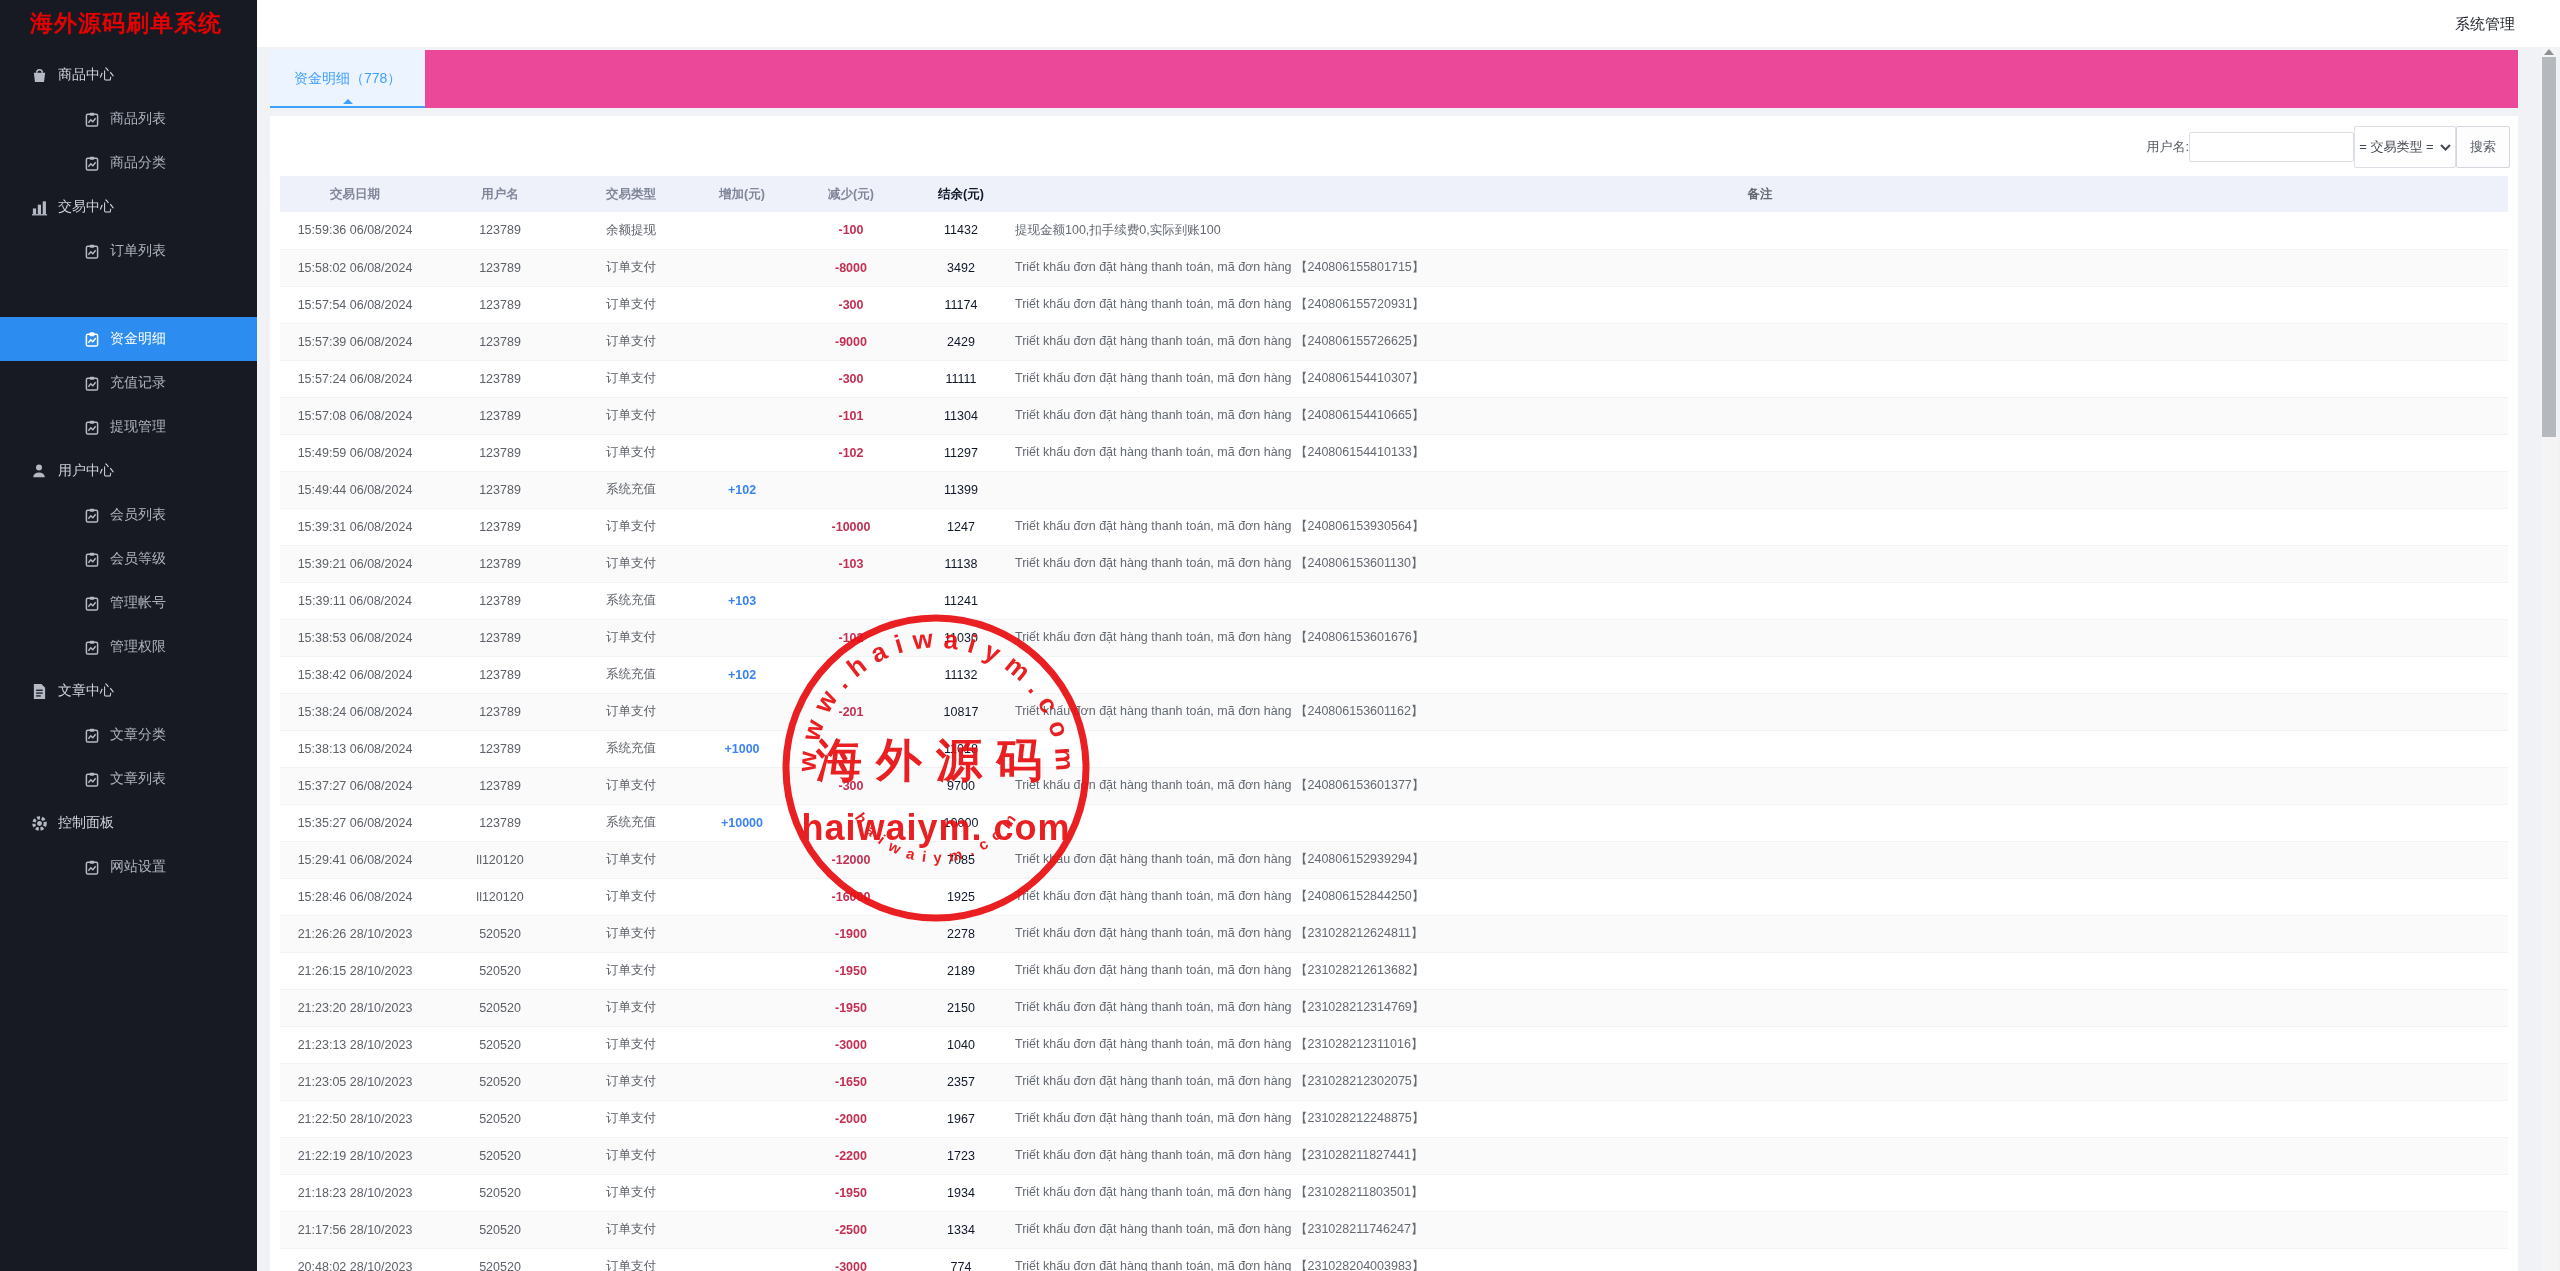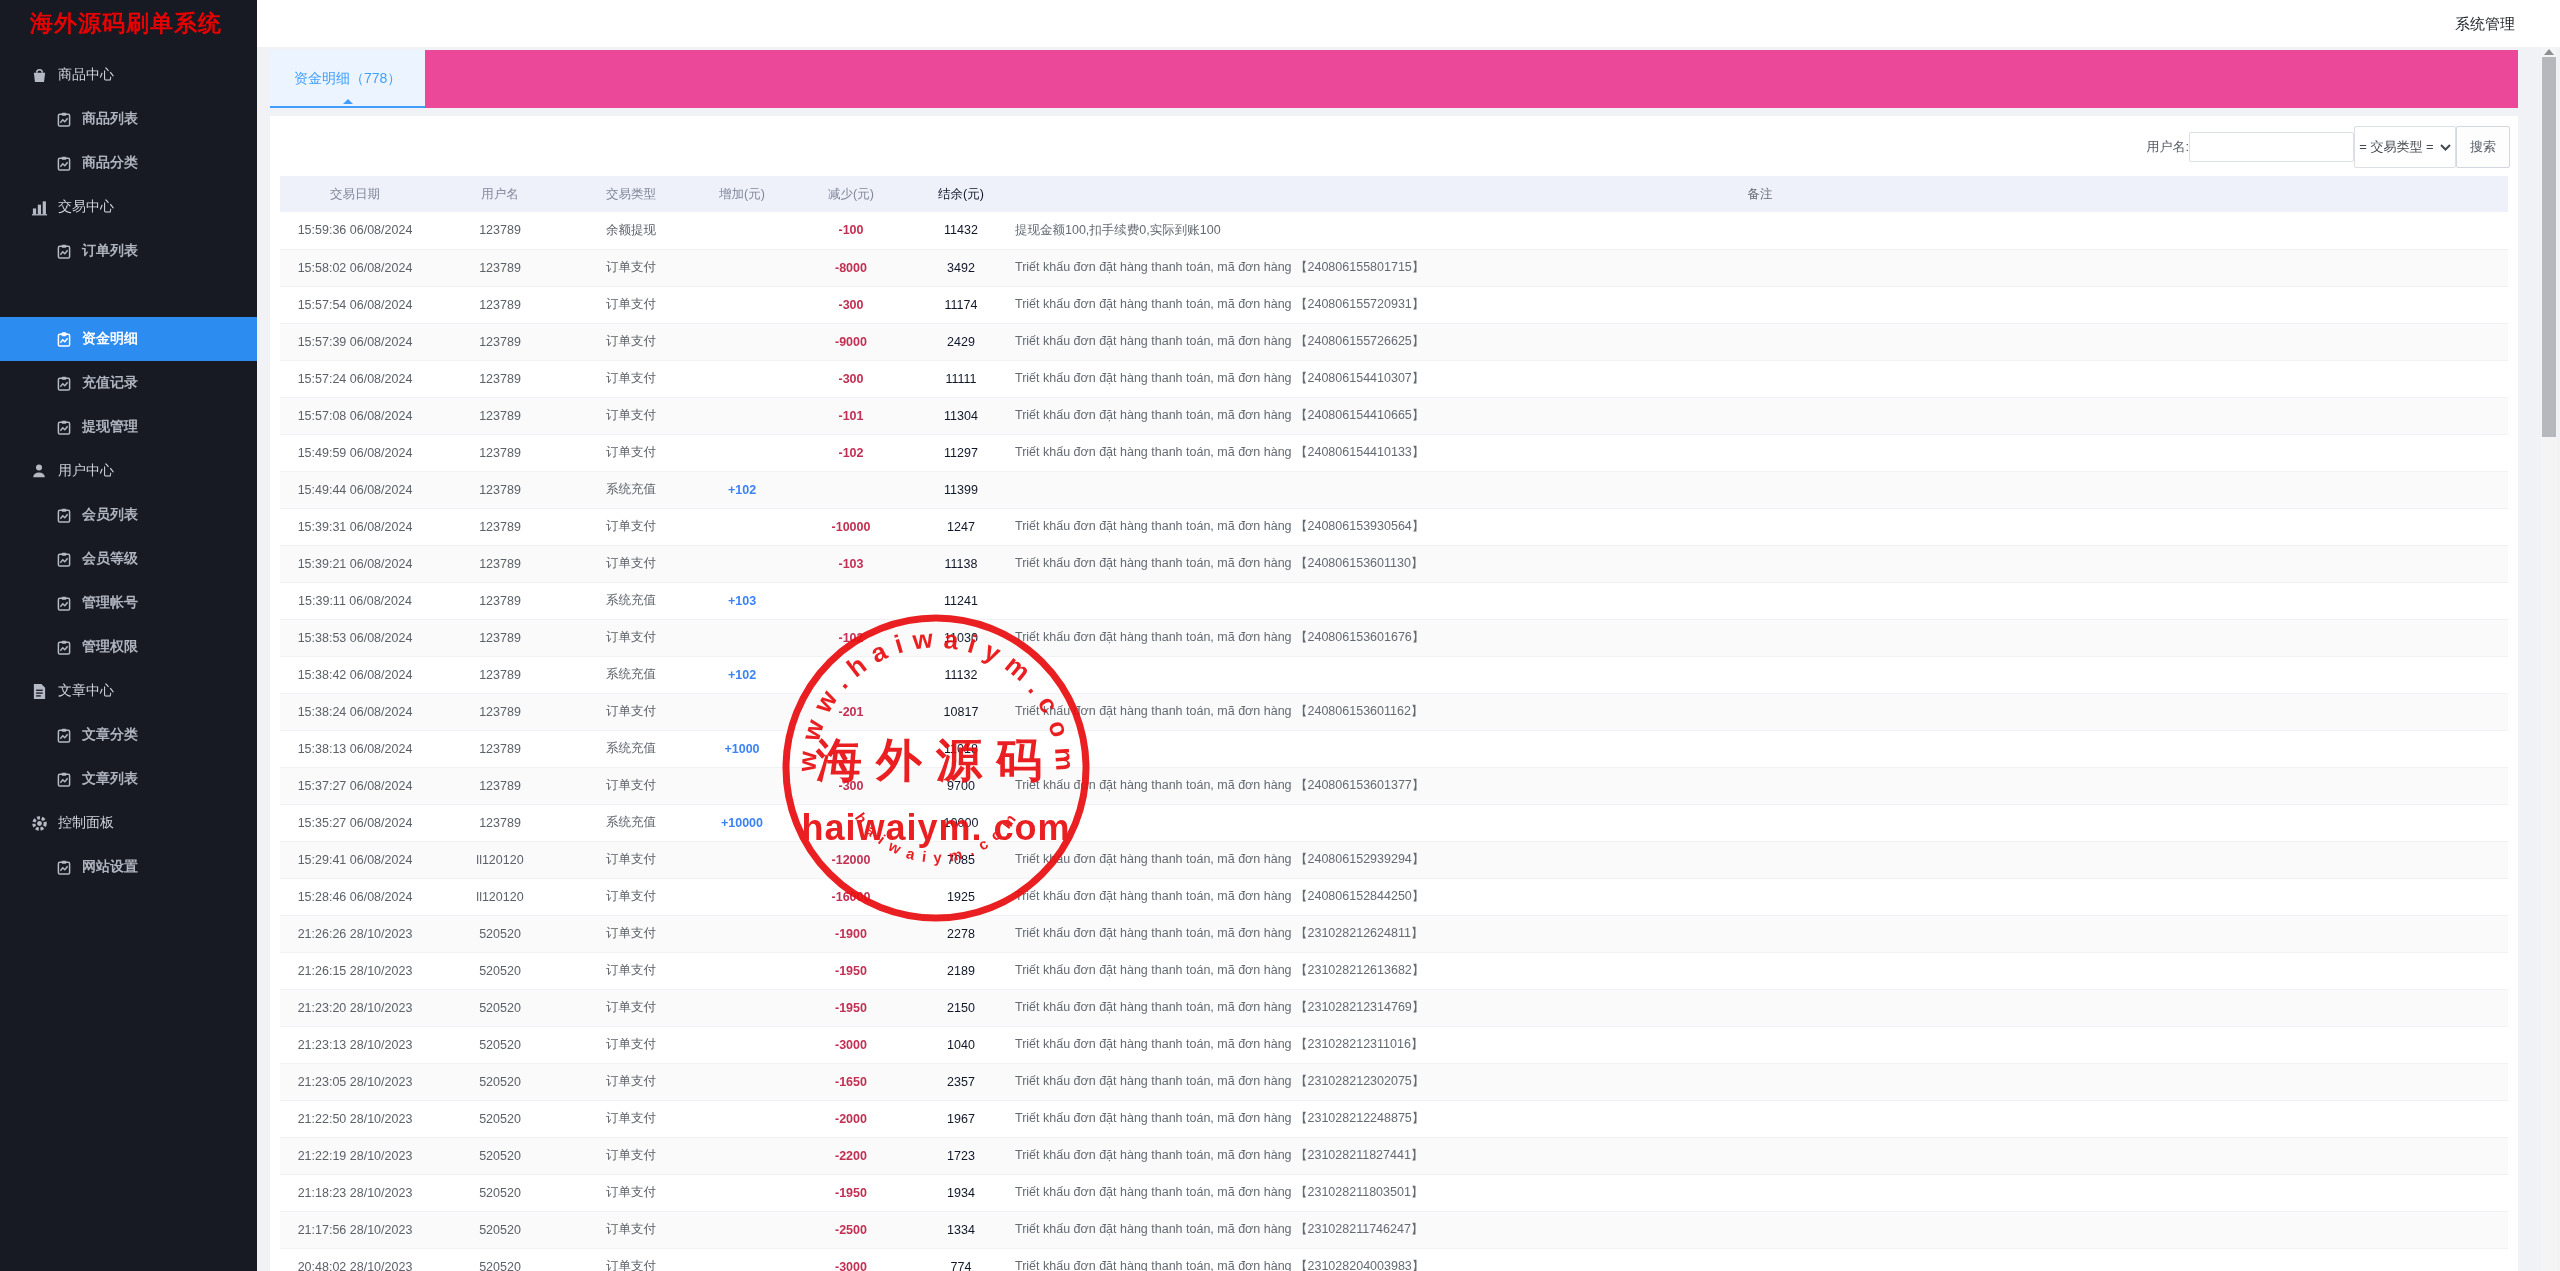--- a/index.html
+++ b/index.html
@@ -9,21 +9,21 @@
   
   .sidebar { position:absolute; left:0; top:0; bottom:0; width:257px;
     background:#171a23; z-index:5; }
   .app-title { height:47px; line-height:47px; padding-left:30px;
     color:#e60000; font-size:23px; font-weight:bold; letter-spacing:1px; white-space:nowrap; }
   .menu { padding-top:6px; }
   .side-item { height:44px; display:flex; align-items:center; cursor:pointer;
     font-size:14px; color:#d0d3da; }
   .side-item .ic { display:inline-flex; width:18px; justify-content:center; margin-right:10px; }
   .side-item.parent { padding-left:30px; }
-  .side-item.child  { padding-left:56px; color:#aeb3bd;font-weight:bold; }
+  .side-item.child  { padding-left:84px; color:#aeb3bd; }
   .side-item.child .ic { width:16px; }
   .side-item.active { background:#2d8cf0; color:#ffffff;margin-top:44px; }
   .side-item.active svg * { stroke:#ffffff !important; fill-opacity:1; }
   .ic svg { display:block; }
 
   
   .top-header { position:absolute; left:257px; right:0; top:0; height:47px;
     background:#ffffff; z-index:4; }
   .sys-admin { position:absolute; right:45px; top:0; height:47px; line-height:47px;
     font-size:15px; color:#24292f; cursor:pointer; }
@@ -50,21 +50,21 @@
     background:#fff; display:flex; align-items:center; justify-content:center; gap:6px;
     font-size:13px; color:#444950; cursor:pointer; }
   .search-btn { width:54px; height:42px; border:1px solid #d4d7dd; border-radius:2px;
     background:#fdfdfd; font-size:13px; color:#555a63; cursor:pointer;
     font-family:"Liberation Sans", sans-serif; }
 
   
   .tbl-wrap { position:absolute; top:60px; left:10px; right:10px; bottom:0; }
   table { width:100%; border-collapse:collapse; table-layout:fixed; }
   thead td { background:#eef1f9; color:#81869a; font-size:12.5px; height:36px;
-    text-align:center; font-weight:normal;margin-left:16px; }
+    text-align:center; font-weight:bold;margin-left:16px; }
   tbody td { height:37px; font-size:12.5px; color:#5c6168; text-align:center;
     border-bottom:1px solid #f1f2f6; white-space:nowrap; overflow:hidden; }
   tbody tr:nth-child(even) td { background:#fafafa; }
   td.c-remark { text-align:left; padding-left:3px; color:#646a72; }
   thead td.c-remark { text-align:center; padding-left:0; }
   td.c-bal { color:#0f172a; }
   .val-plus  { color:#3b82f6; font-weight:bold; }
   .val-minus { color:#c22f52; font-weight:bold; }
 
   

